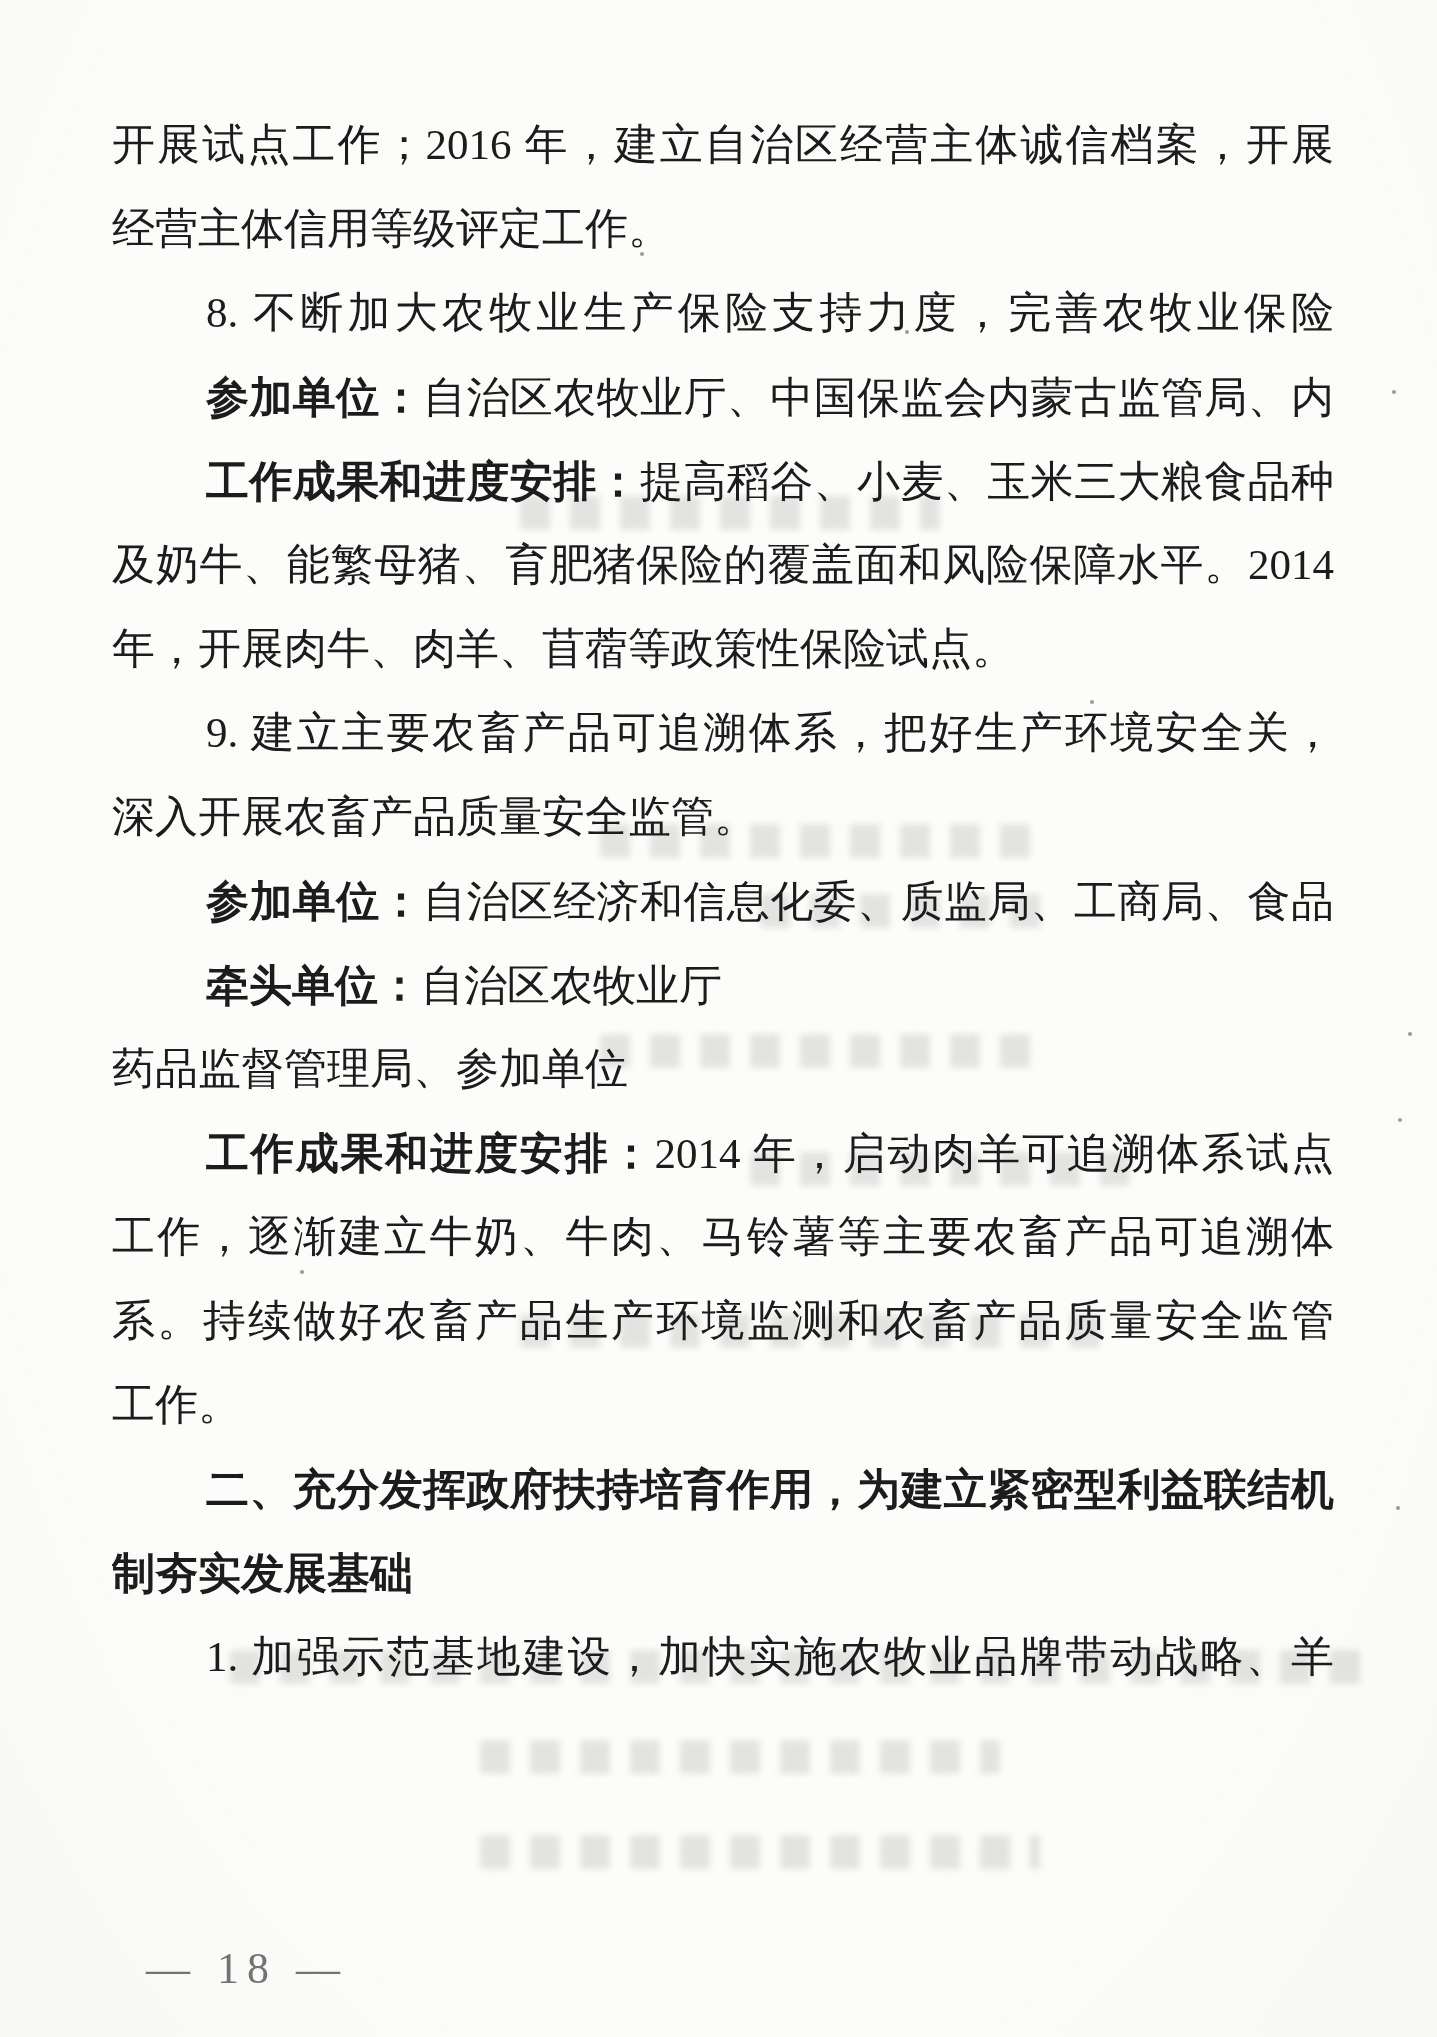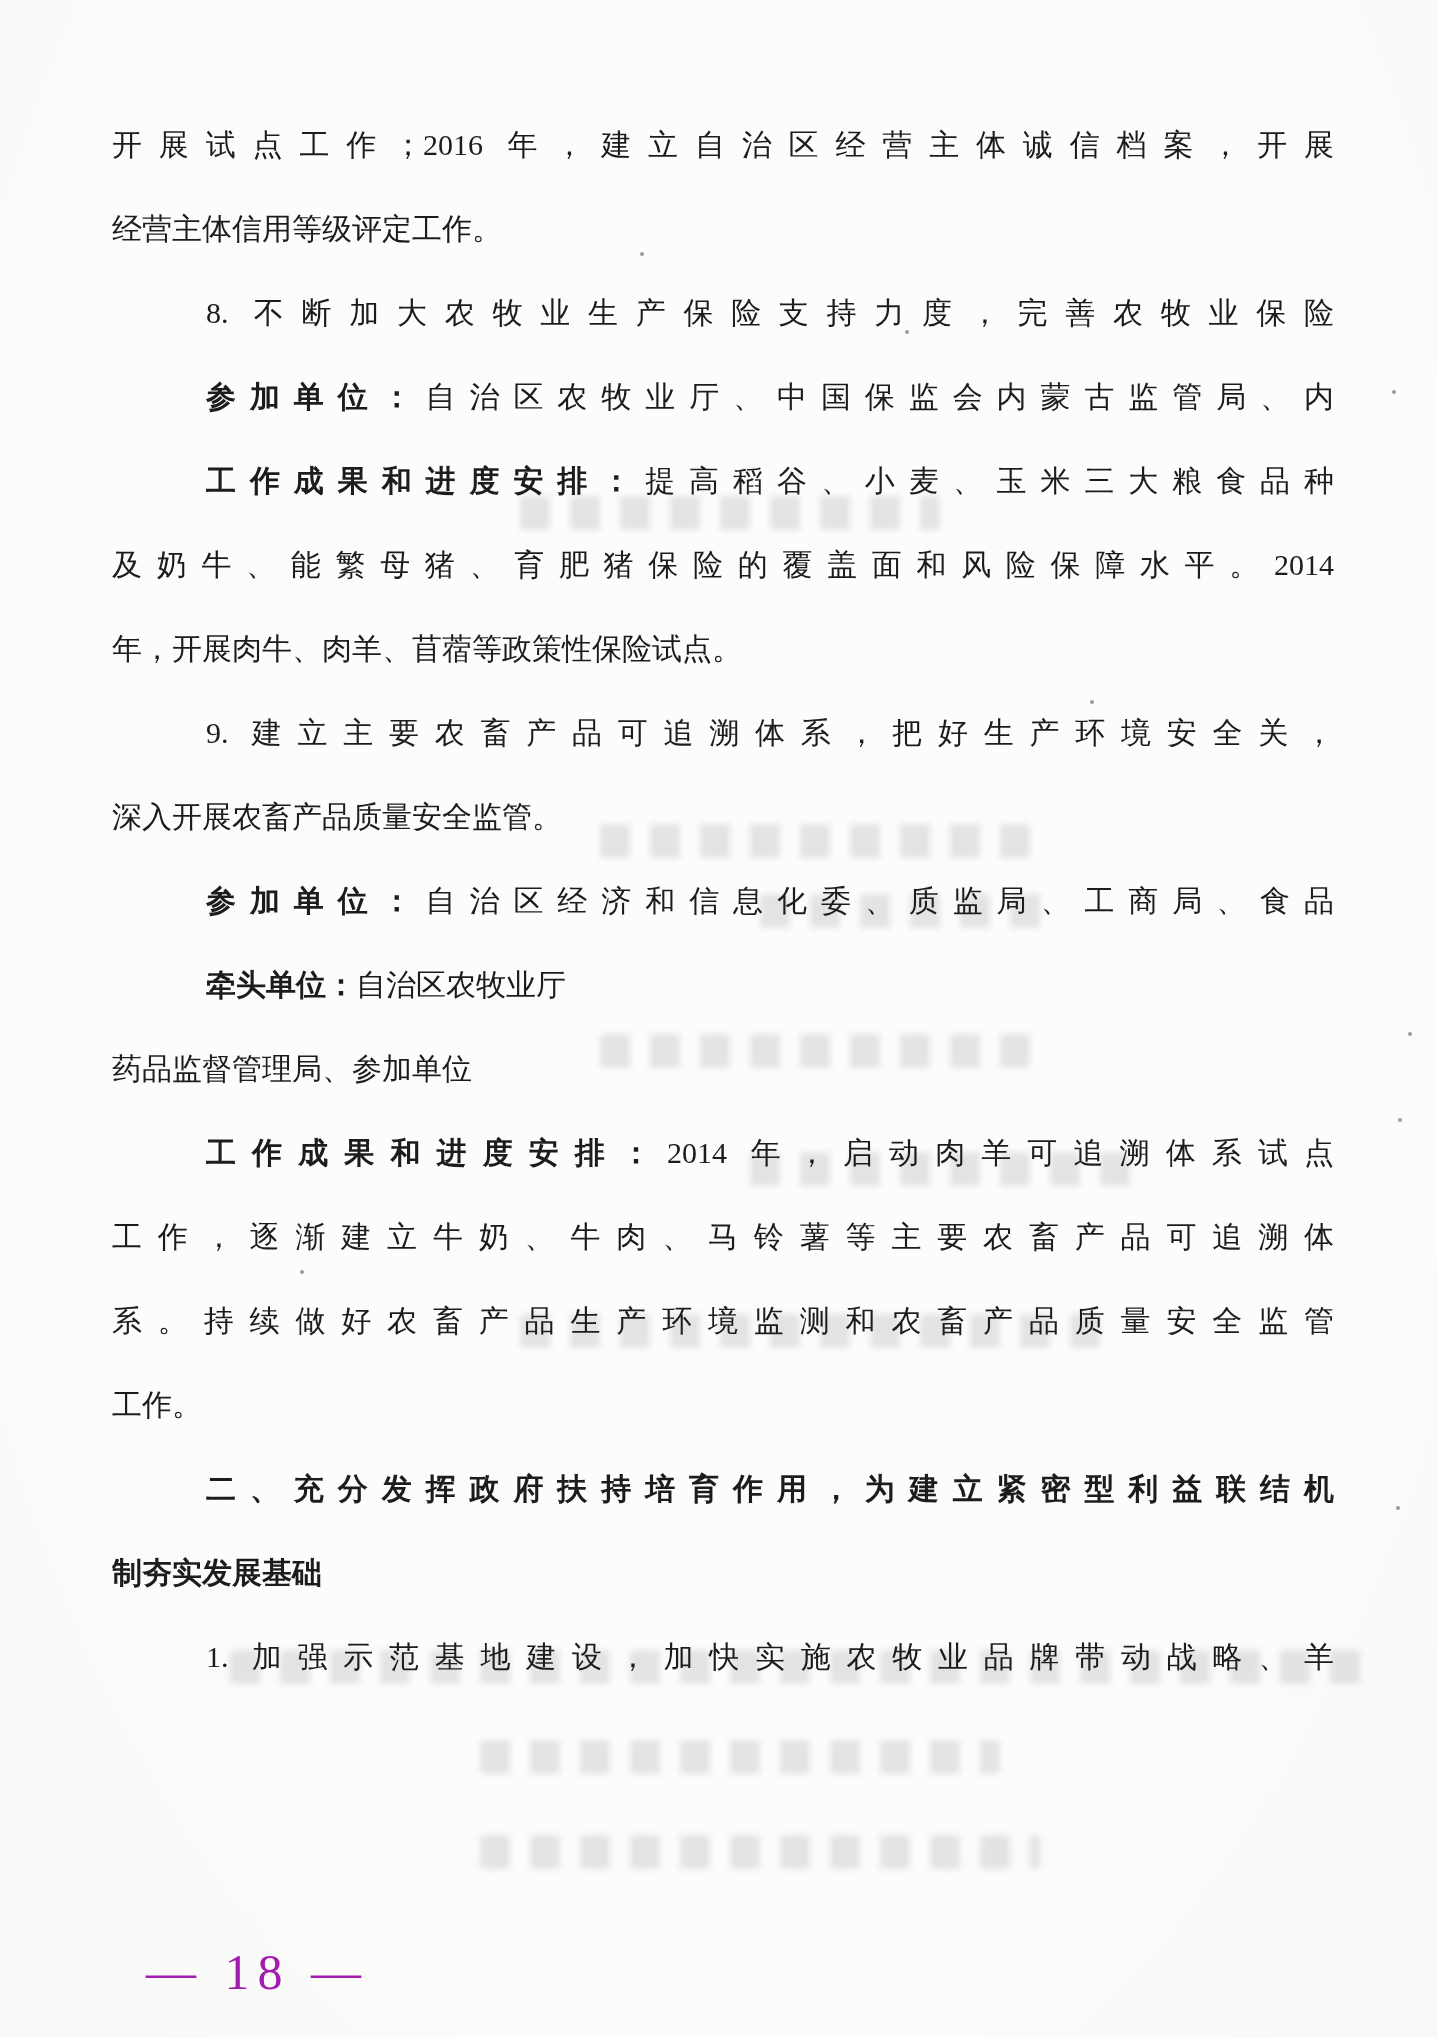--- a/index.html
+++ b/index.html
@@ -16,39 +16,39 @@
     position:absolute; inset:0;
     background:
       radial-gradient(ellipse at 50% 40%, rgba(255,255,255,0) 60%, rgba(0,0,0,0.015) 100%);
   }
   .text-block {
     position:absolute;
     left:112px; top:103px;
     width:1222px;
   }
   .line {
-    font-size:30px;
+    font-size:43px;
     line-height:84px;
     height:84px;
     text-align:justify;
     text-align-last:justify;
     overflow:hidden;
   }
   .line.end { text-align-last:left; }
   .line.indent { padding-left:94px; }
   .seg.bold {
     font-family:"Liberation Sans", sans-serif;
     font-weight:700;
   }
   .footer {
     position:absolute;
     left:146px; top:1943px;
-    font-size:50px;
+    font-size:44px;
     letter-spacing:8px;
-    color:#a21caf;
+    color:#737373;
   }
   
   .ghost {
     position:absolute;
     height:34px;
     filter:blur(3px);
     opacity:.45;
     border-radius:4px;
     background:repeating-linear-gradient(90deg,
       rgba(110,110,110,.38) 0 30px,

